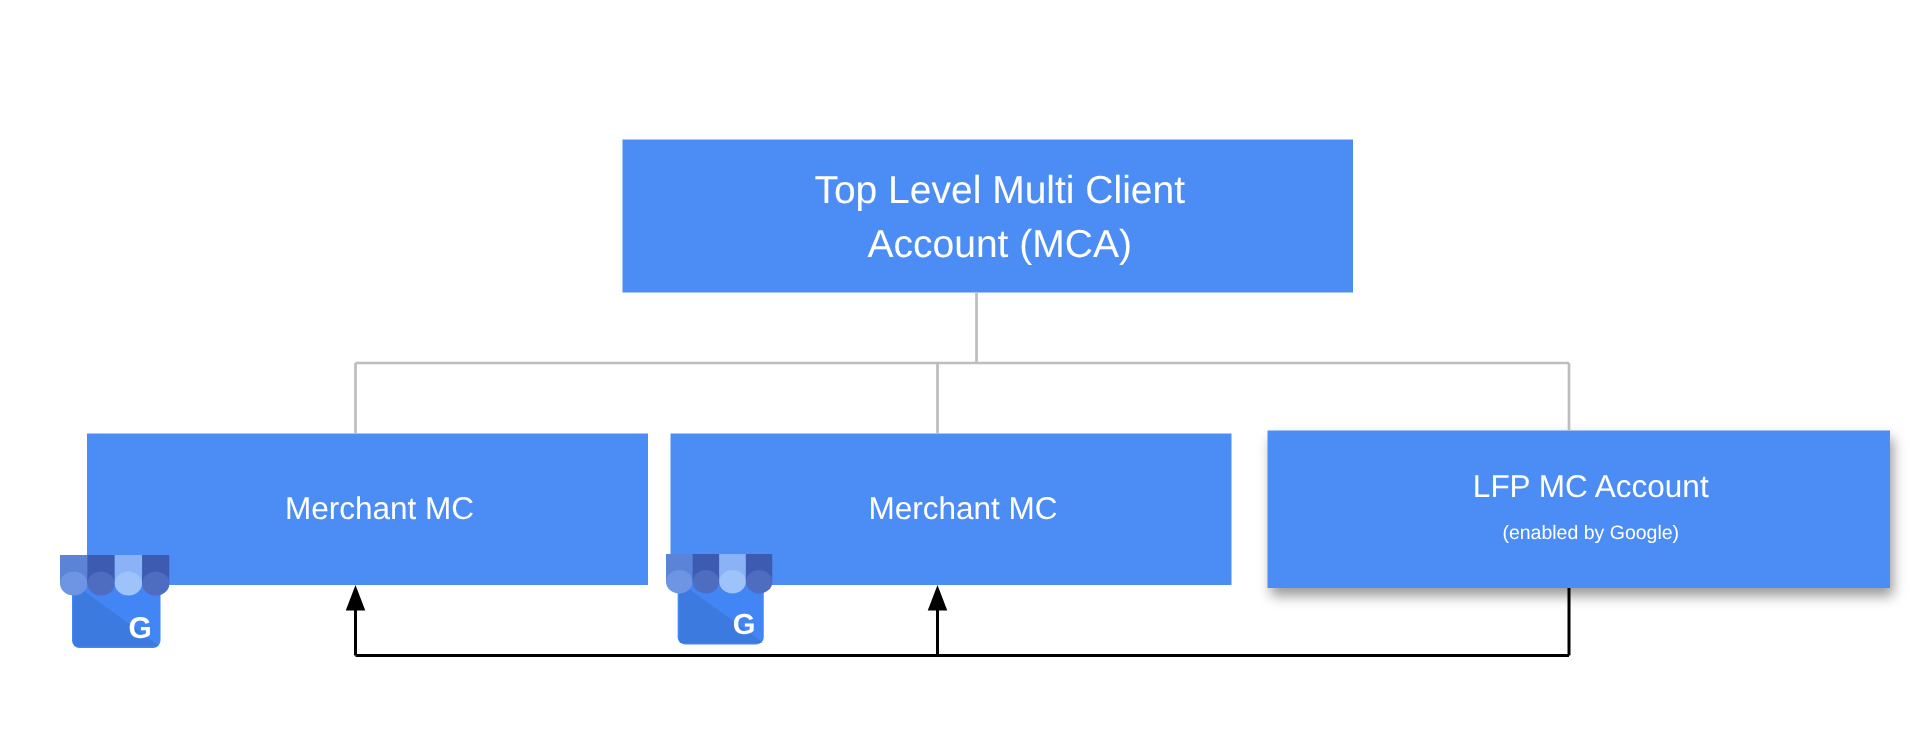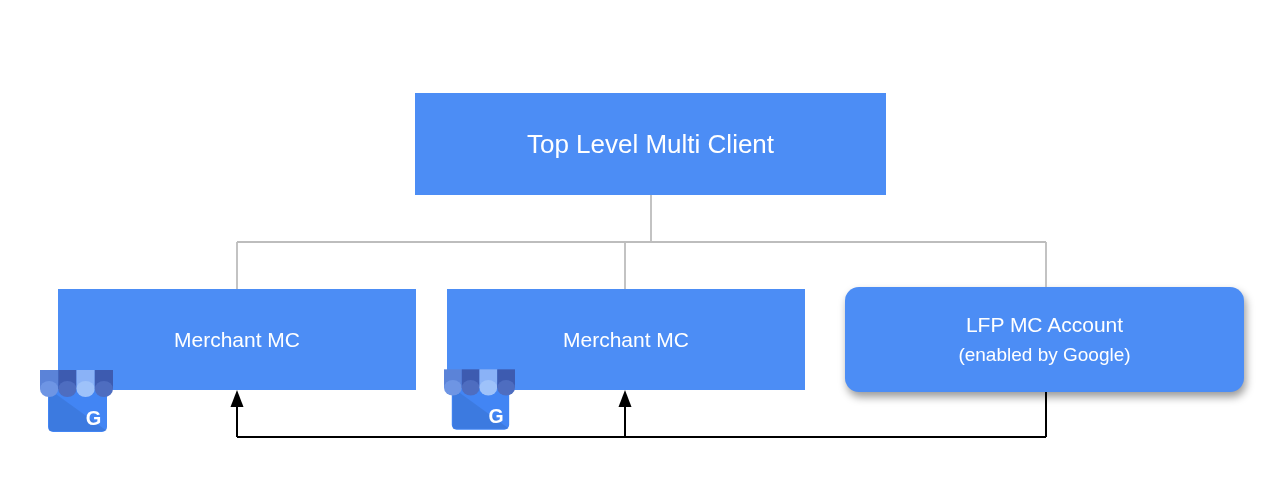--- a/index.html
+++ b/index.html
@@ -19,33 +19,34 @@
   }
   .node {
     position: absolute;
     background: var(--box-fill);
     color: var(--box-text);
     display: flex;
     flex-direction: column;
     align-items: center;
     justify-content: center;
     text-align: center;
+    padding-left: 16px;
   }
   .node-root {
     left: 415px; top: 93px; width: 471px; height: 102px;
     font-size: 26px; line-height: 36px;
   }
   .node-sub {
     font-size: 21px; line-height: 30px;
   }
   .node-sub1 { left: 58px;  top: 289px; width: 358px; height: 101px; }
   .node-sub2 { left: 447px; top: 289px; width: 358px; height: 101px; }
   .node-lfp  { left: 845px; top: 287px; width: 399px; height: 105px;
-               box-shadow: 2px 5px 8px rgba(0,0,0,0.40); border-radius: 14px; }
-  .node-lfp .line2 { font-size: 19px; }
+               box-shadow: 2px 5px 8px rgba(0,0,0,0.40); }
+  .node-lfp .line2 { font-size: 13px; }
   .overlay-svg {
     position: absolute; left: 0; top: 0;
     width: 1286px; height: 501px;
     pointer-events: none;
   }
   .tree-path { fill: none; stroke: var(--tree-line); stroke-width: 1.8; }
   .arrow-path { fill: none; stroke: var(--arrow-line); stroke-width: 2; }
   .arrow-head { fill: var(--arrow-line); stroke: none; }
   .biz-icon { position: absolute; }
   .biz-icon-1 { left: 40px;  top: 369px; width: 73px; height: 63px; }
@@ -57,20 +58,21 @@
     fill: #ffffff;
   }
 </style>
 </head>
 <body>
 
 <div class="canvas">
 
   <div class="node node-root">
     <span class="line1">Top Level Multi Client</span>
+    <span class="line2">Account (MCA)</span>
   </div>
 
   <div class="node node-sub node-sub1">
     <span class="line1">Merchant MC</span>
   </div>
 
   <div class="node node-sub node-sub2">
     <span class="line1">Merchant MC</span>
   </div>
 

